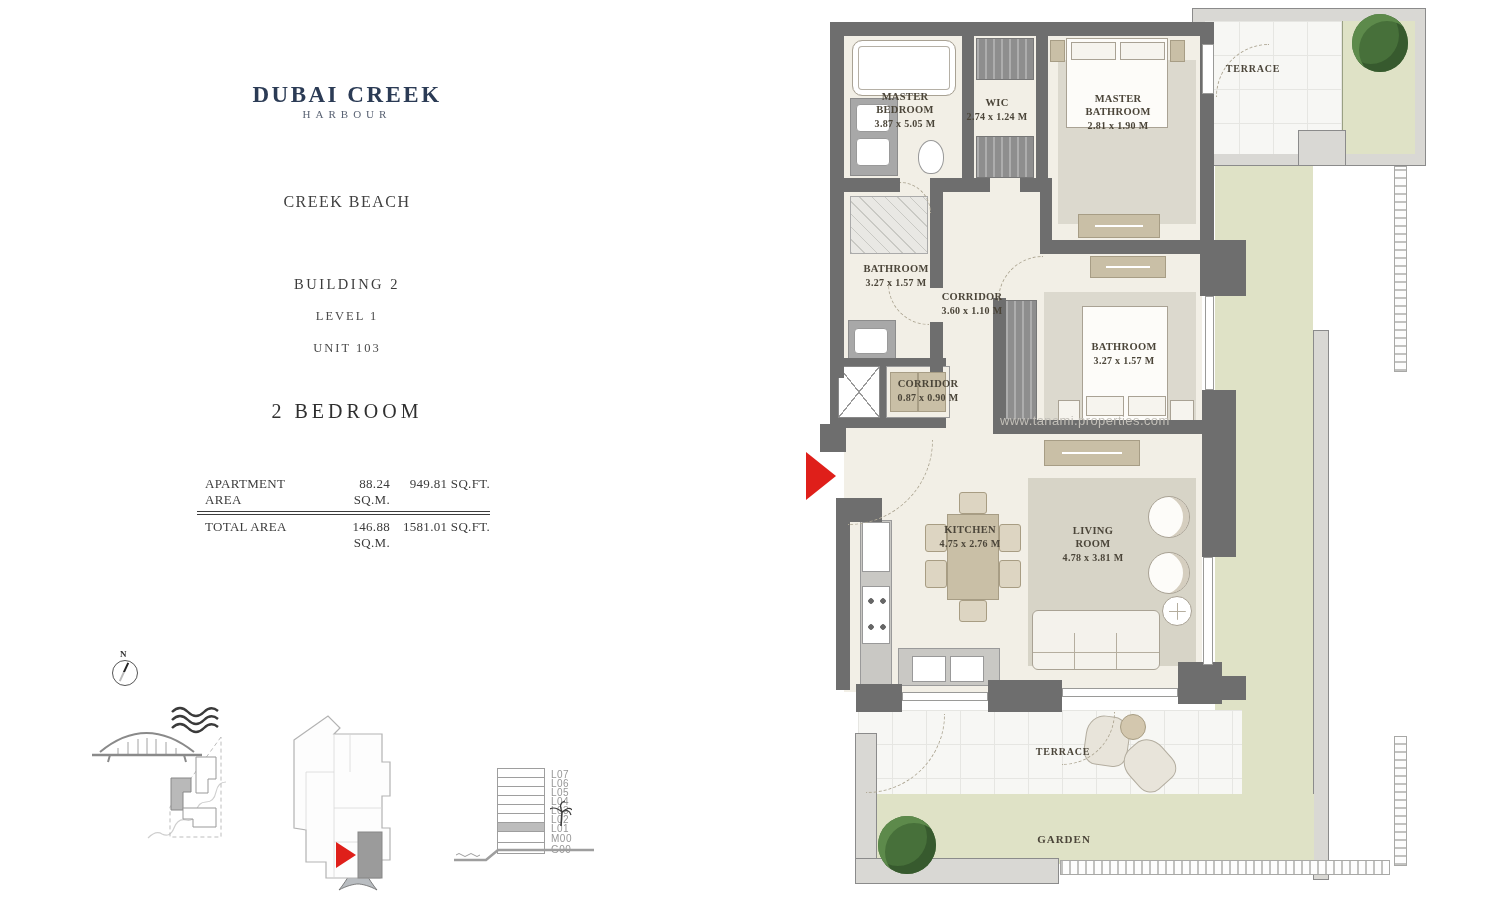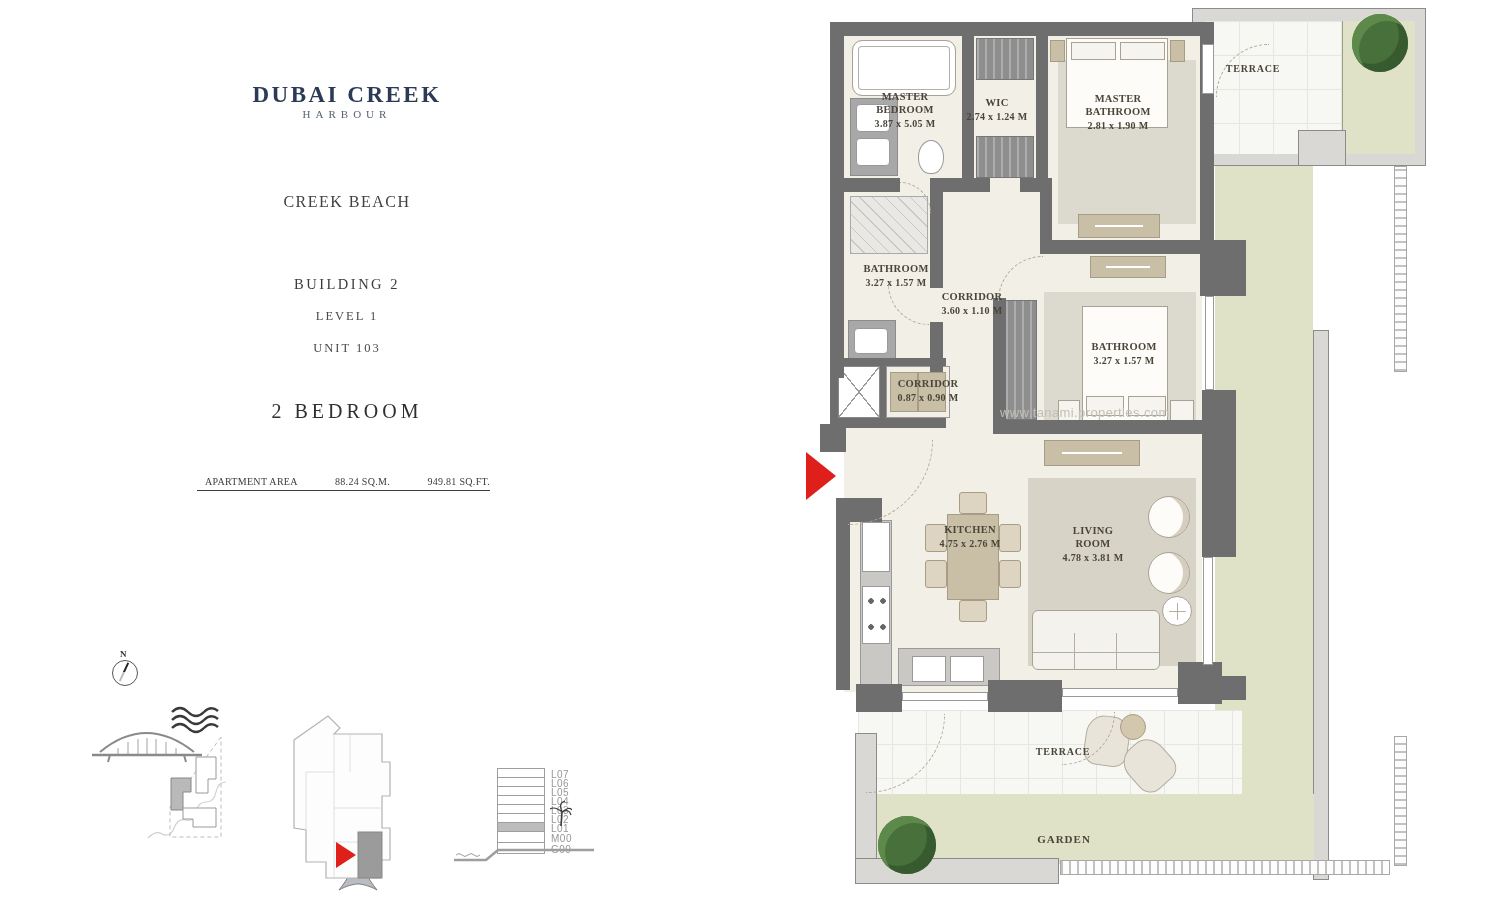--- a/index.html
+++ b/index.html
@@ -19,29 +19,29 @@
   .furn{border:1px solid #a9a294;box-sizing:border-box;background:#f6f4ee;}
   .tan{background:#c9bfa6;border:1px solid #a79d85;box-sizing:border-box;}
   .chair{background:#ddd5c2;border:1px solid #a89d83;border-radius:3px;box-sizing:border-box;}
   .hatch{background:#8e8e8e;background-image:repeating-linear-gradient(90deg,rgba(255,255,255,.28) 0 2px,transparent 2px 8px);border:1px solid #777;box-sizing:border-box;}
   .arc{border:0 dashed #b0a996;border-left:1px dashed #b0a996;border-bottom:1px dashed #b0a996;border-bottom-left-radius:100%;z-index:24;}
   .treeball{background:#47703a;border-radius:50%;box-shadow:inset 7px 7px 0 #5d8a4b, inset -9px -8px 0 #375a2e;z-index:10;}
   .rl{position:absolute;text-align:center;font-weight:bold;color:#4b4539;font-size:10.5px;line-height:13px;letter-spacing:.3px;z-index:30;}
   .rn{display:block;}
   .rd{display:block;font-size:10px;margin-top:1px;}
   .panel-text{position:absolute;left:197px;width:300px;text-align:center;color:#3c3c3c;}
-  .arearow{display:flex;font-size:10px;color:#3c3c3c;padding:4px 0 3px 0;letter-spacing:.3px;}
+  .arearow{display:flex;font-size:13px;color:#3c3c3c;padding:4px 0 3px 0;letter-spacing:.3px;}
   .arearow .c1{width:118px;text-align:left;padding-left:8px;}
   .arearow .c2{flex:1;text-align:right;}
   .arearow .c3{width:100px;text-align:right;}
   .lvrow{position:relative;height:10px;}
   .lvbox{position:absolute;left:5px;top:0;width:48px;height:100%;border:1px solid #9e9e9e;background:#fff;box-sizing:border-box;}
   .lvbox.hl{background:#bdbdbd;}
   .lvlab{position:absolute;left:59px;top:1px;font-size:10px;color:#979797;letter-spacing:.5px;font-family:"Liberation Sans",sans-serif;}
-  .wm{position:absolute;color:#c2bfb8;font-size:13px;letter-spacing:.4px;z-index:40;font-family:"Liberation Sans",sans-serif;}
+  .wm{position:absolute;color:#c2bfb8;font-size:13px;letter-spacing:.4px;z-index:40;font-family:"Liberation Sans",sans-serif;margin-top:8px;}
 </style>
 </head>
 <body>
 
 <div class="page">
 
   <div class="panel-text" style="top:82px;font-size:23px;font-weight:bold;letter-spacing:2.5px;color:#2b3b55;">DUBAI CREEK</div>
   <div class="panel-text" style="top:108px;font-size:11px;letter-spacing:5px;color:#596273;">HARBOUR</div>
 
   <div class="panel-text" style="top:193px;font-size:16px;letter-spacing:1.5px;color:#414141;">CREEK BEACH</div>
@@ -49,20 +49,25 @@
   <div class="panel-text" style="top:276px;font-size:14.5px;letter-spacing:2.5px;">BUILDING 2</div>
   <div class="panel-text" style="top:309px;font-size:12.5px;letter-spacing:2px;color:#4a4a4a;">LEVEL 1</div>
   <div class="panel-text" style="top:341px;font-size:12.5px;letter-spacing:2px;color:#4a4a4a;">UNIT 103</div>
   <div class="panel-text" style="top:400px;font-size:20px;letter-spacing:4px;color:#2f2f2f;">2 BEDROOM</div>
 
   <div class="a" style="left:197px;top:472px;width:293px;">
     <div class="arearow" style="border-bottom:1px solid #3c3c3c;">
       <span class="c1">APARTMENT AREA</span>
       <span class="c2">88.24 SQ.M.</span>
       <span class="c3">949.81 SQ.FT.</span>
+    </div>
+    <div class="arearow" style="border-top:1px solid #3c3c3c;margin-top:2px;">
+      <span class="c1">TOTAL AREA</span>
+      <span class="c2">146.88 SQ.M.</span>
+      <span class="c3">1581.01 SQ.FT.</span>
     </div>
   </div>
 
   <div class="a" style="left:120px;top:649px;font-size:9px;font-weight:bold;color:#333;">N</div>
   <i class="a" style="left:112px;top:660px;width:24px;height:24px;border:1.5px solid #555;border-radius:50%;"></i>
   <i class="a" style="left:123px;top:662px;width:2px;height:20px;background:linear-gradient(#222 0 50%,#bbb 50% 100%);transform:rotate(25deg);"></i>
 
   <svg class="a" style="left:88px;top:700px;" width="300" height="195" viewBox="0 0 300 195">
     <g stroke="#3a3a3a" stroke-width="2.4" fill="none">
       <path d="M84,12 q8,-8 16,0 q8,8 16,0 q7,-7 14,-1"></path>

